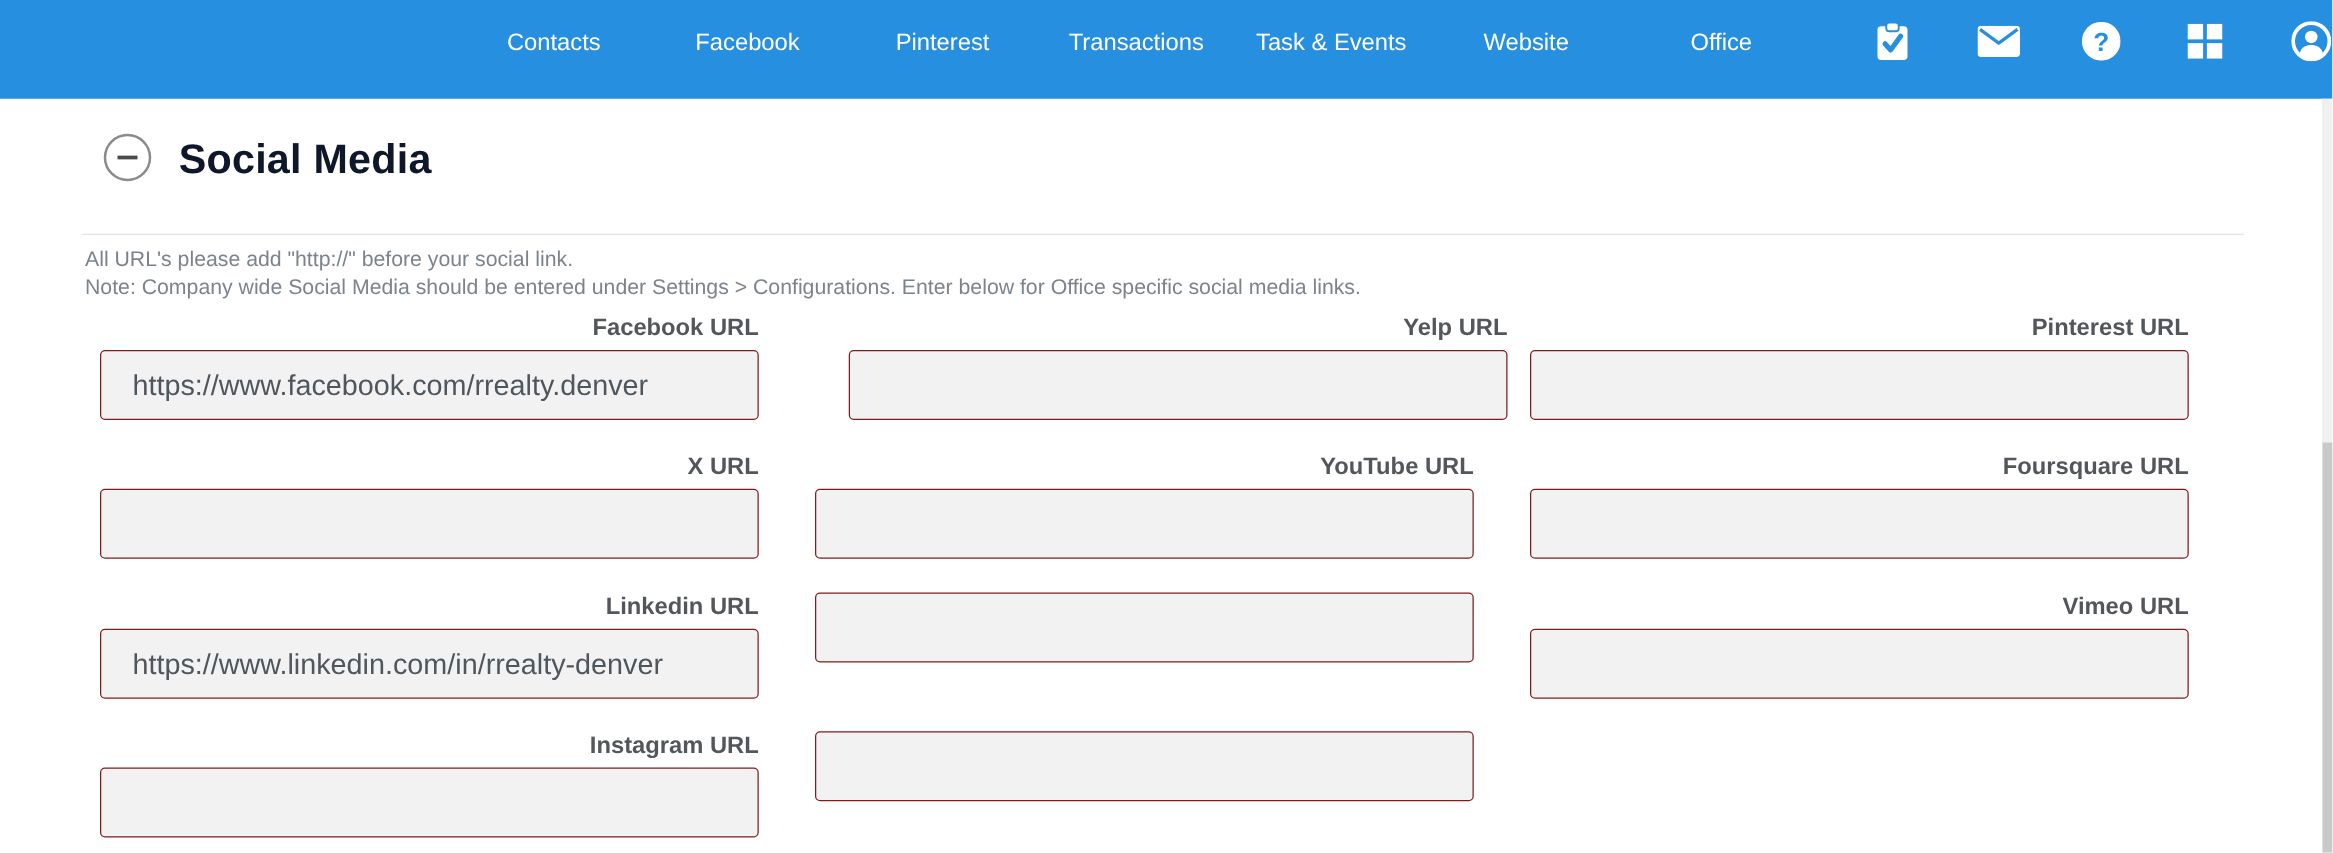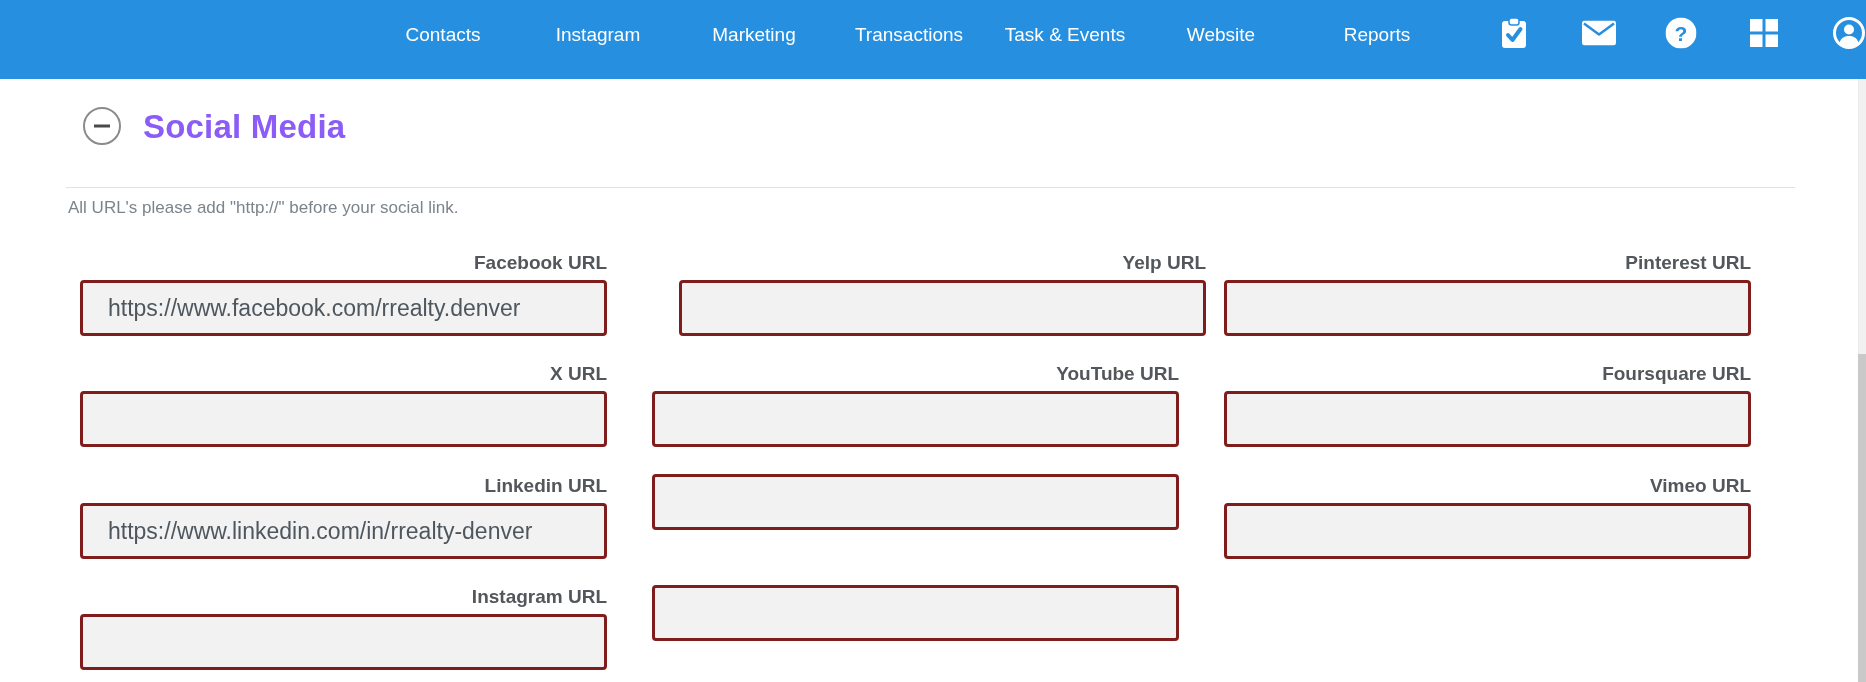--- a/index.html
+++ b/index.html
@@ -21,51 +21,51 @@
   .scroll-thumb { position:absolute; right:0; top:275px; width:8px; height:407px;
                   background:#c9c9c9; }
 
   
   .collapse-btn { position:absolute; left:83px; top:107px; width:38px; height:38px;
                   border:2px solid #8b8b8b; border-radius:50%; background:#ffffff;
                   cursor:pointer; }
   .collapse-btn .minus { position:absolute; left:50%; top:50%; transform:translate(-50%,-50%);
                          width:16px; height:3px; background:#4a4a4a; }
   .section-title { position:absolute; left:143px; top:108px; font-size:33px;
-                   color:#8b5cf6; letter-spacing:0.2px; }
+                   color:#0f172a; letter-spacing:0.2px; }
 
   .divider { position:absolute; left:66px; top:187px; width:1729px; height:1px;
              background:#e0e3e5; }
 
   .note { position:absolute; left:68px; font-size:17px; color:#7b848c; white-space:nowrap; }
   .note.l1 { top:198px; }
   .note.l2 { top:220px; }
 
   
   .field { position:absolute; width:527px; }
   .field .flabel { display:block; padding-left:3px; font-size:19px; font-weight:700;
                    color:#53575b; line-height:24px; margin-bottom:5px; white-space:nowrap;text-align:right; }
   .field input { display:block; width:527px; height:56px; background:#f2f2f3;
-                 border:3px solid #7f1d1d; border-radius:4px; padding:0 25px;
+                 border:1px solid #7f1d1d; border-radius:4px; padding:0 25px;
                  font-family:"Liberation Sans", sans-serif; font-size:23px; color:#4f575e;
                  outline:none; }
 </style>
 </head>
 <body>
 
 <div id="canvas">
 
   <div class="topnav">
     <span class="nav-item" style="left:443px">Contacts</span>
-    <span class="nav-item" style="left:598px">Instagram</span>
-    <span class="nav-item" style="left:754px">Marketing</span>
+    <span class="nav-item" style="left:598px">Facebook</span>
+    <span class="nav-item" style="left:754px">Pinterest</span>
     <span class="nav-item" style="left:909px">Transactions</span>
     <span class="nav-item" style="left:1065px">Task &amp; Events</span>
     <span class="nav-item" style="left:1221px">Website</span>
-    <span class="nav-item" style="left:1377px">Reports</span>
+    <span class="nav-item" style="left:1377px">Office</span>
 
     <span class="nav-icon" style="left:1514px">
       <svg width="26" height="32" viewBox="0 0 26 32">
         <rect x="1" y="4" width="24" height="27" rx="3" fill="#ffffff"></rect>
         <rect x="8" y="1" width="10" height="7" rx="2.5" fill="#ffffff" stroke="#268fdf" stroke-width="1.5"></rect>
         <path d="M7 18 L11.5 23 L19.5 12" fill="none" stroke="#268fdf" stroke-width="4" stroke-linecap="round" stroke-linejoin="round"></path>
       </svg>
     </span>
 
     <span class="nav-icon" style="left:1599px">
@@ -105,20 +105,21 @@
   </div>
 
   <div class="collapse-btn">
     <span class="minus"></span>
   </div>
   <h1 class="section-title">Social Media</h1>
 
   <div class="divider"></div>
 
   <div class="note l1">All URL's please add "http://" before your social link.</div>
+  <div class="note l2">Note: Company wide Social Media should be entered under Settings &gt; Configurations. Enter below for Office specific social media links.</div>
 
   <div id="form-grid">
       <div class="field" style="left: 80px; top: 251px;">
       <label class="flabel">Facebook URL</label>
       <input type="text" value="https://www.facebook.com/rrealty.denver" style="">
     </div>
       <div class="field" style="left: 652px; top: 251px; margin-left: 27px;">
       <label class="flabel">Yelp URL</label>
       <input type="text" style="">
     </div>

